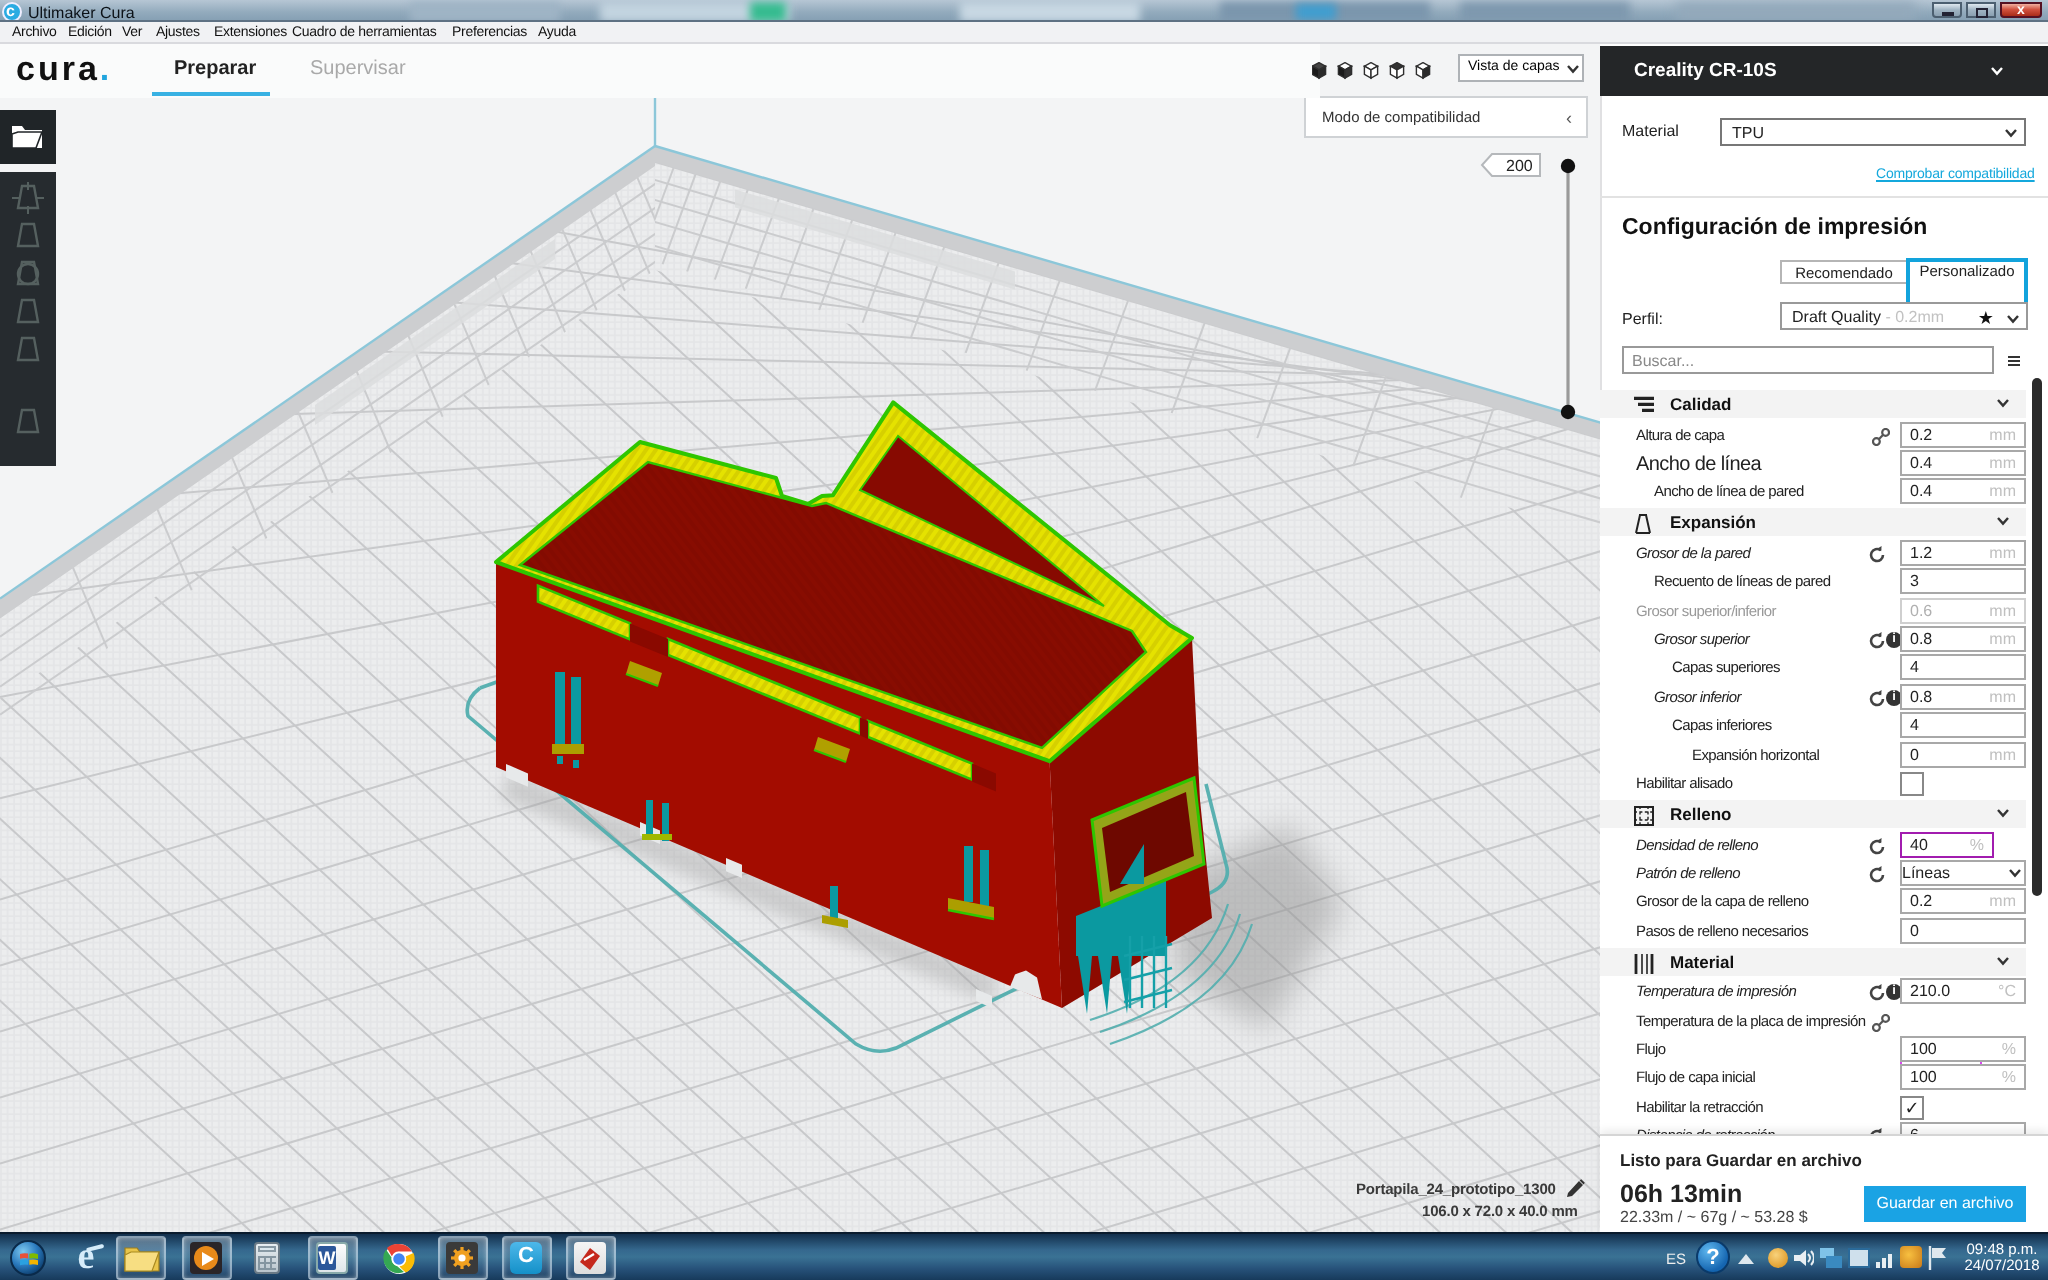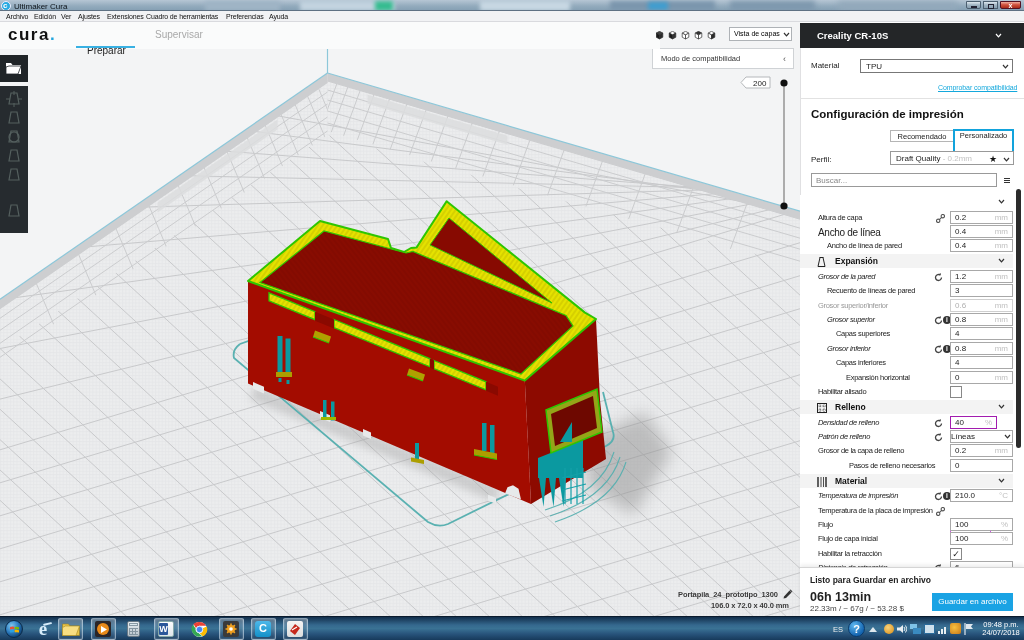--- a/index.html
+++ b/index.html
@@ -315,21 +315,21 @@
       <div class="abs" style="left:34px;top:1.5px;font-size:7px;letter-spacing:-0.15px;color:#111;white-space:nowrap;">Edición</div>
       <div class="abs" style="left:61px;top:1.5px;font-size:7px;letter-spacing:-0.15px;color:#111;white-space:nowrap;">Ver</div>
       <div class="abs" style="left:78px;top:1.5px;font-size:7px;letter-spacing:-0.15px;color:#111;white-space:nowrap;">Ajustes</div>
       <div class="abs" style="left:107px;top:1.5px;font-size:7px;letter-spacing:-0.15px;color:#111;white-space:nowrap;">Extensiones</div>
       <div class="abs" style="left:146px;top:1.5px;font-size:7px;letter-spacing:-0.15px;color:#111;white-space:nowrap;">Cuadro de herramientas</div>
       <div class="abs" style="left:226px;top:1.5px;font-size:7px;letter-spacing:-0.15px;color:#111;white-space:nowrap;">Preferencias</div>
       <div class="abs" style="left:269px;top:1.5px;font-size:7px;letter-spacing:-0.15px;color:#111;white-space:nowrap;">Ayuda</div>
     </div>
 <div class="abs" style="left:0;top:22px;width:660px;height:27px;background:#fafbfb;"></div>
 <div class="abs" style="left:8px;top:25px;font-size:17px;font-weight:bold;letter-spacing:1.5px;color:#111;">cura<span style="color:#21a5de;">.</span></div>
-<div class="abs" style="left:87px;top:29px;font-size:10px;font-weight:normal;color:#222;margin-top:16px;">Preparar</div>
+<div class="abs" style="left:87px;top:29px;font-size:10px;font-weight:bold;color:#222;">Preparar</div>
 <div class="abs" style="left:76px;top:46px;width:59px;height:2px;background:#38b1e3;"></div>
 <div class="abs" style="left:155px;top:29px;font-size:10px;color:#a9a9a9;">Supervisar</div>
 <svg class="abs" style="left:656px;top:31px;" width="70" height="9" viewBox="0 0 70 9">
       <g transform="translate(0,0)" stroke="#2e2e2e" stroke-width="0.7">
         <polygon points="3.5,0.3 6.8,2.1 3.5,3.9 0.2,2.1" fill="#444"></polygon>
         <polygon points="0.2,2.1 3.5,3.9 3.5,8 0.2,6.2" fill="#1a1a1a"></polygon>
         <polygon points="6.8,2.1 3.5,3.9 3.5,8 6.8,6.2" fill="#2a2a2a"></polygon>
       </g>
       <g transform="translate(13,0)" stroke="#2e2e2e" stroke-width="0.7">
         <polygon points="3.5,0.3 6.8,2.1 3.5,3.9 0.2,2.1" fill="#fff"></polygon>
@@ -376,20 +376,28 @@
     <div class="abs" style="left:811px;top:155px;font-size:8px;color:#222;">Perfil:</div>
     <div class="abs" style="left:890px;top:151px;width:124px;height:14px;border:1px solid #999;background:#fff;font-size:8px;color:#222;line-height:13px;padding-left:5px;">Draft Quality<span style="color:#c2c2c2;"> - 0.2mm</span><span style="position:absolute;right:16px;top:0.5px;font-size:9px;color:#111;">★</span></div>
     <svg class="abs" style="left:1003px;top:157px;" width="7" height="5" viewBox="0 0 7 5">
       <polyline points="1,1 3.5,3.8 6,1" fill="none" stroke="#333" stroke-width="1.2"></polyline>
     </svg>
     <div class="abs" style="left:811px;top:173px;width:186px;height:14px;border:1px solid #999;background:#fff;font-size:8px;color:#888;line-height:13px;padding-left:4px;">Buscar...</div>
     <div class="abs" style="left:1004px;top:178px;width:6px;height:5px;border-top:1.2px solid #333;border-bottom:1.2px solid #333;">
       <div style="margin-top:1.2px;height:1.2px;background:#333;"></div>
     </div>
     <div class="abs" style="left:800px;top:195px;width:213px;height:372px;overflow:hidden;background:#fff;">
+      <div class="abs" style="left:0;top:0px;width:213px;height:14px;background:#f3f3f3;">
+        <svg class="abs" style="left:17px;top:3px;" width="10" height="9" viewBox="0 0 10 9">
+          <g stroke="#222" stroke-width="1.6" fill="none">
+            <path d="M0 1.2 h10 M2 4.2 h8 M4 7.2 h6"></path>
+          </g>
+        </svg>
+        <span style="position:absolute;left:35px;top:2px;font-size:8.5px;font-weight:bold;color:#111;">Calidad</span>
+      </div>
       <svg class="abs" style="left:198px;top:4px;" width="7" height="5" viewBox="0 0 7 5">
         <polyline points="1,1 3.5,3.8 6,1" fill="none" stroke="#333" stroke-width="1.2"></polyline>
       </svg>
       <div class="abs" style="left:18px;top:17.5px;font-size:7.5px;letter-spacing:-0.3px;color:#222;">Altura de capa</div>
       <svg class="abs" style="left:136px;top:18.5px;" width="9" height="9" viewBox="0 0 9 9">
         <g fill="none" stroke="#555" stroke-width="1.1">
           <circle cx="2.2" cy="6.8" r="1.7"></circle>
           <circle cx="6.8" cy="2.2" r="1.7"></circle>
           <path d="M3.4 5.6 L5.6 3.4"></path>
         </g>
@@ -464,21 +472,21 @@
       <svg class="abs" style="left:134px;top:237.90000000000003px;" width="9" height="9" viewBox="0 0 9 9">
         <path d="M7.5 4.5 a3 3 0 1 1 -1.2 -2.4" fill="none" stroke="#444" stroke-width="1.3"></path>
         <path d="M6.8 0 L6.6 2.6 L4.2 1.6 Z" fill="#444"></path>
       </svg>
       <div class="abs" style="left:150px;top:234.90000000000003px;width:63px;height:13px;border:1px solid #a8a8a8;background:#fff;font-size:8px;color:#222;line-height:12px;padding-left:0;">Líneas</div>
       <svg class="abs" style="left:204px;top:238.90000000000003px;" width="7" height="5" viewBox="0 0 7 5">
         <polyline points="1,1 3.5,3.8 6,1" fill="none" stroke="#333" stroke-width="1.2"></polyline>
       </svg>
       <div class="abs" style="left:18px;top:251.30000000000004px;font-size:7.5px;letter-spacing:-0.3px;color:#222;">Grosor de la capa de relleno</div>
       <div class="abs" style="left:150px;top:249.30000000000004px;width:63px;height:13px;border:1px solid #a8a8a8;background:#fff;font-size:8px;color:#222;line-height:12px;padding-left:4px;">0.2<span style="position:absolute;right:4px;top:0;color:#c0c0c0;">mm</span></div>
-      <div class="abs" style="left:18px;top:265.70000000000005px;font-size:7.5px;letter-spacing:-0.3px;color:#222;margin-left:31px;">Pasos de relleno necesarios</div>
+      <div class="abs" style="left:18px;top:265.70000000000005px;font-size:7.5px;letter-spacing:-0.3px;color:#222;">Pasos de relleno necesarios</div>
       <div class="abs" style="left:150px;top:263.70000000000005px;width:63px;height:13px;border:1px solid #a8a8a8;background:#fff;font-size:8px;color:#222;line-height:12px;padding-left:4px;">0</div>
       <div class="abs" style="left:0;top:278.70000000000005px;width:213px;height:14px;background:#f3f3f3;">
         <svg class="abs" style="left:17px;top:3px;" width="10" height="10" viewBox="0 0 10 10">
           <g stroke="#222" fill="none">
             <path d="M1 0 v10" stroke-width="1.4"></path>
             <path d="M4 0 v10" stroke-width="0.8"></path>
             <path d="M6.5 0 v10" stroke-width="0.8"></path>
             <path d="M9 0 v10" stroke-width="1.4"></path>
           </g>
         </svg>

